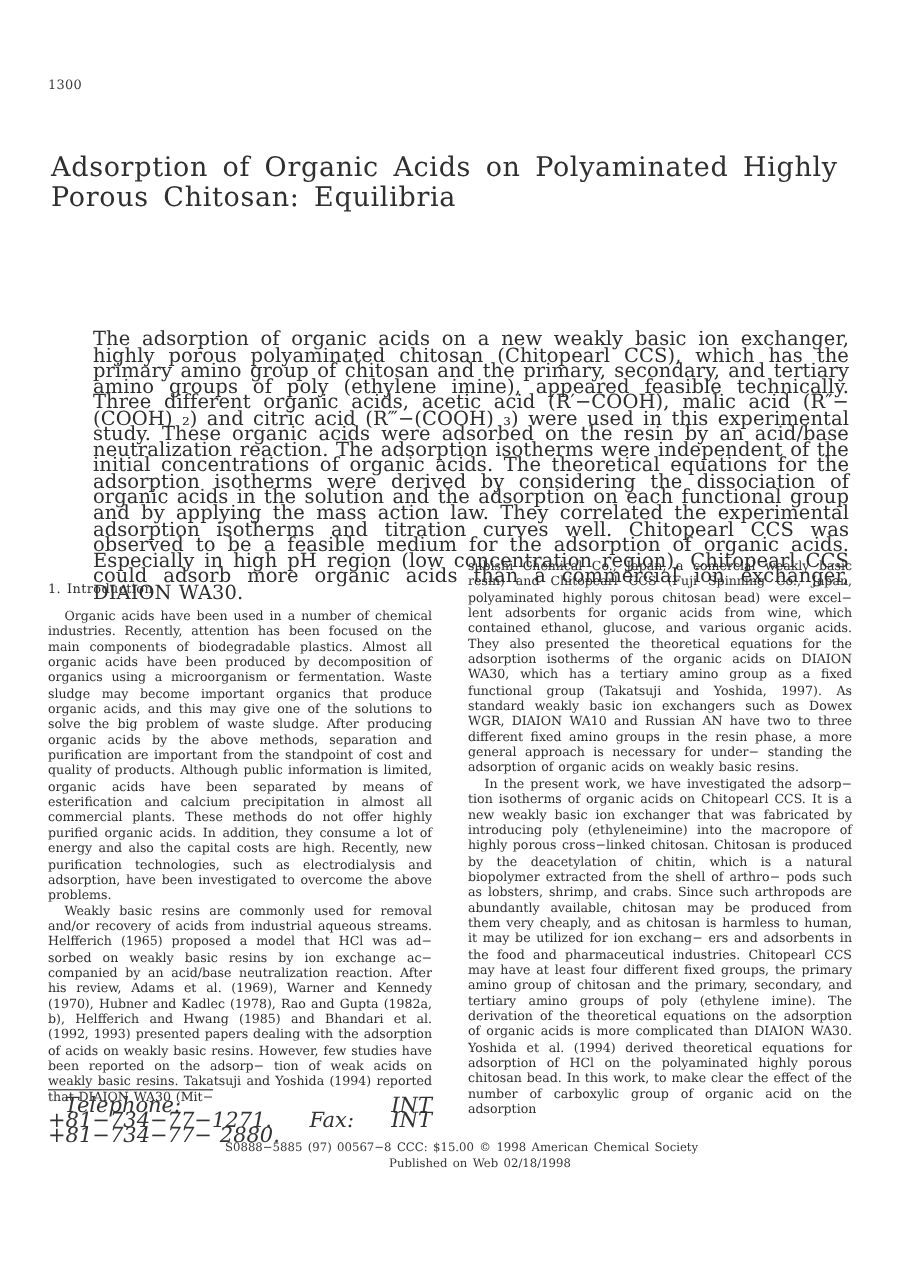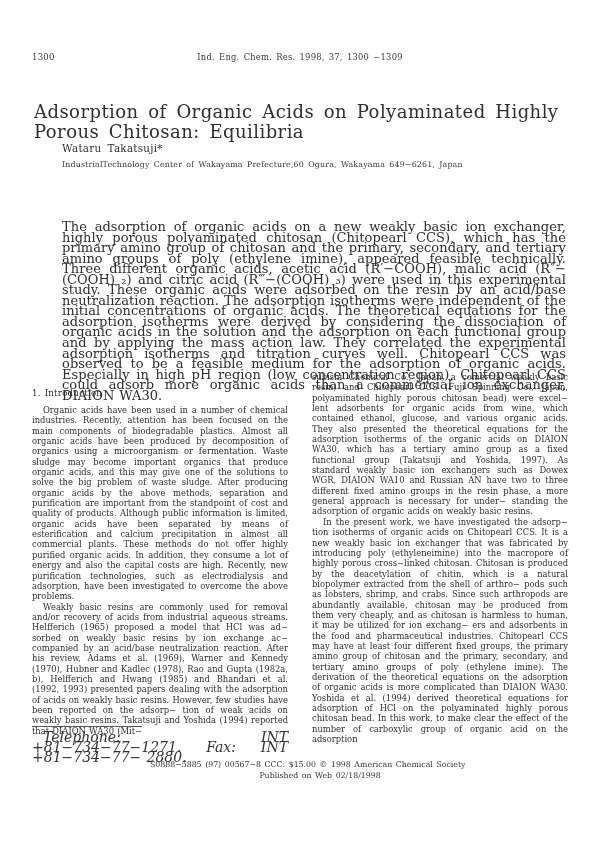--- a/index.html
+++ b/index.html
@@ -179,29 +179,24 @@
     padding-right: 80px;
   }
 </style>
 </head>
 <body>
 
 <div class="page">
 
   <div class="runhead">
     <span class="folio">1300</span>
-    <span class="journal">Ind. Eng. Chem.  Res. 1998, 37, 1300 −1309</span>
   </div>
 
   <div class="title">Adsorption  of Organic  Acids on Polyaminated  Highly Porous Chitosan:  Equilibria</div>
 
-  <div class="byline" id="byline-1">
-    <div class="author">Wataru  Takatsuji*</div>
-    <div class="affil">IndustrialTechnology Center of Wakayama   Prefecture,60 Ogura, Wakayama   649−6261, Japan</div>
-  </div>
 
 
   <div class="abstract">
     <span class="lead">The  adsorption of organic acids on a new  weakly  basic ion exchanger,  highly porous polyaminated chitosan (Chitopearl CCS),  which  has  the  primary  amino  group  of chitosan and  the  primary, secondary, and  tertiary amino  groups  of poly (ethylene imine), appeared  feasible technically. Three  different organic acids, acetic acid (R′−COOH),   malic  acid (R″−(COOH) ₂) and  citric acid (R‴−(COOH)  ₃) were  used  in this experimental  study.  These  organic acids were  adsorbed  on the resin by  an  acid/base neutralization reaction.  The  adsorption isotherms  were  independent  of the initial concentrations of organic acids.  The  theoretical equations  for the adsorption isotherms were  derived by  considering the dissociation of organic acids in the solution and  the  adsorption on each functional group  and  by applying  the mass  action law.  They  correlated the experimental adsorption isotherms  and  titration curves well.  Chitopearl CCS   was  observed  to be  a feasible medium   for the adsorption of organic acids.  Especially in high pH   region (low concentration region), Chitopearl CCS   could adsorb  more   organic acids than  a  commercial   ion exchanger, DIAION   WA30.</span>
   </div>
 
   <div class="columns">
 
     <div class="col col-left">
       <div class="sechead">1. Introduction</div>

